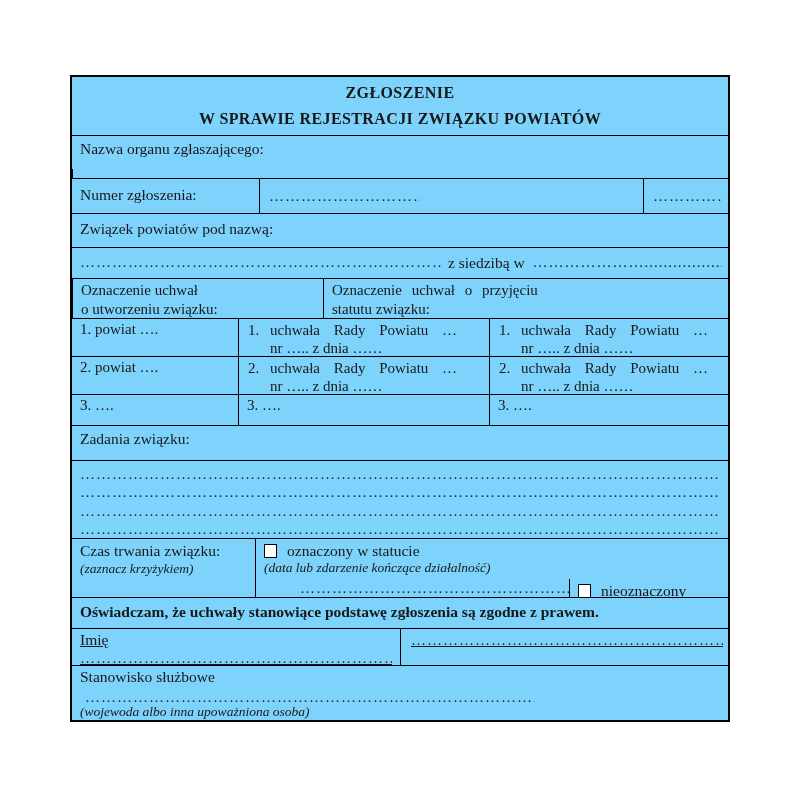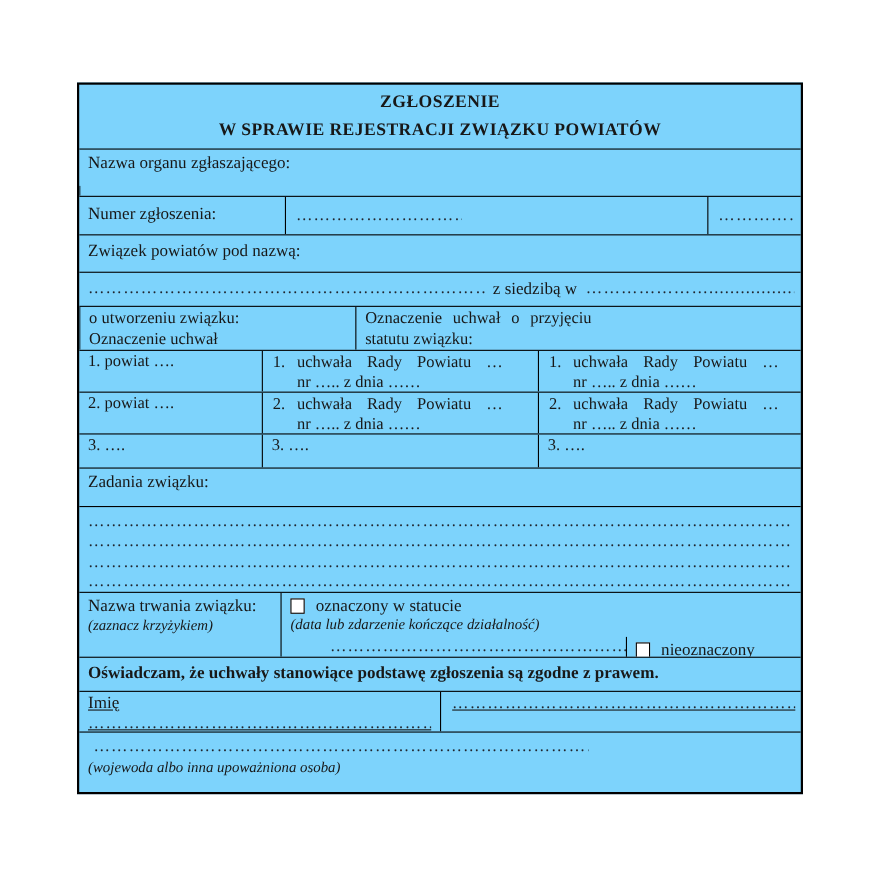--- a/index.html
+++ b/index.html
@@ -132,22 +132,22 @@
     </div>
 
     <div class="row r-siedziba">
       <span class="dots d1">………………………………………………………………………………………………………………………………………………………………………………………………………………………………</span>
       <span class="sl">z siedzibą w</span>
       <span class="dots d2">…………………........................</span>
     </div>
 
     <div class="row thead">
       <div class="c tc2 bl hcell">
+        <span class="hline">Oznaczenie uchwał</span>
         <span class="hline">o utworzeniu związku:</span>
-        <span class="hline">Oznaczenie uchwał</span>
       </div>
       <div class="c tc3 bl hcell">
         <span class="hline ws6">Oznaczenie uchwał o przyjęciu</span>
         <span class="hline">statutu związku:</span>
       </div>
     </div>
 
     <div class="row trow">
       <div class="c tc1 powiatcell">1. powiat ….</div>
       <div class="c tc2 bl numcell">
@@ -195,21 +195,21 @@
     </div>
     <div class="row r-zaddots">
       <span class="dots zline">………………………………………………………………………………………………………………………………………………………………………………………………………………………………</span>
       <span class="dots zline">………………………………………………………………………………………………………………………………………………………………………………………………………………………………</span>
       <span class="dots zline">………………………………………………………………………………………………………………………………………………………………………………………………………………………………</span>
       <span class="dots zline">………………………………………………………………………………………………………………………………………………………………………………………………………………………………</span>
     </div>
 
     <div class="row r-czas">
       <div class="c c1">
-        <div style="font-size:15.5px;">Nazwa trwania związku:</div>
+        <div style="font-size:15.5px;">Czas trwania związku:</div>
         <div class="italic czasnote">(zaznacz krzyżykiem)</div>
       </div>
       <div class="c c2 bl">
         <div class="cbline">
           <span class="cb"></span>
           <span class="cblabel">oznaczony w statucie</span>
         </div>
         <div class="italic">(data lub zdarzenie kończące działalność)</div>
         <span class="dots czasdots">………………………………………………………………………………………………………………………………………………………………………………………………………………………………</span>
       </div>
@@ -229,18 +229,19 @@
       <div class="c c1">
         <div class="namelabel">Imię</div>
         <span class="dots namedots">………………………………………………………………………………………………………………………………………………………………………………………………………………………………</span>
       </div>
       <div class="c c2 bl">
         <span class="dots namedots">………………………………………………………………………………………………………………………………………………………………………………………………………………………………</span>
       </div>
     </div>
 
     <div class="row r-stan">
+      <div class="namelabel">Stanowisko służbowe</div>
       <span class="dots standots">………………………………………………………………………………………………………………………………………………………………………………………………………………………………</span>
       <div class="italic stannote">(wojewoda albo inna upoważniona osoba)</div>
     </div>
 
   </div>
 </div>
 
 </body></html>

